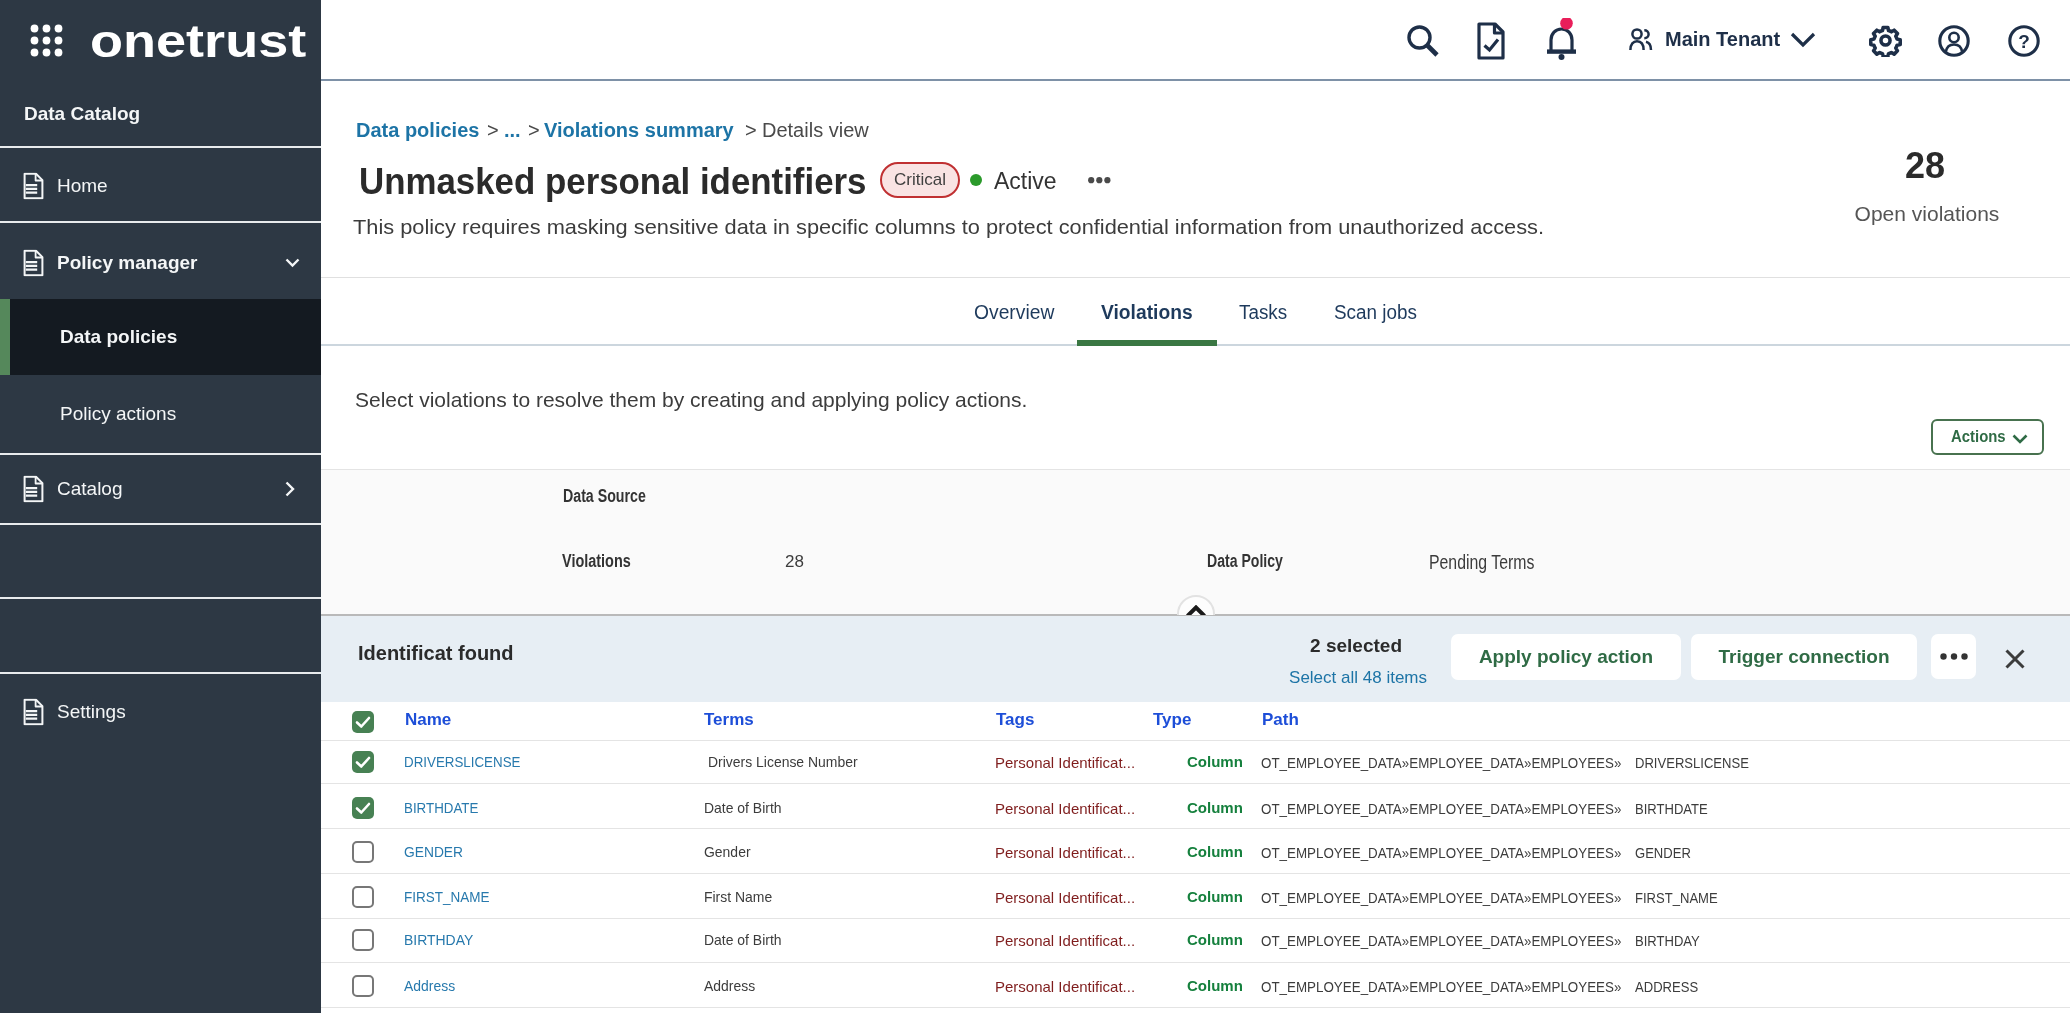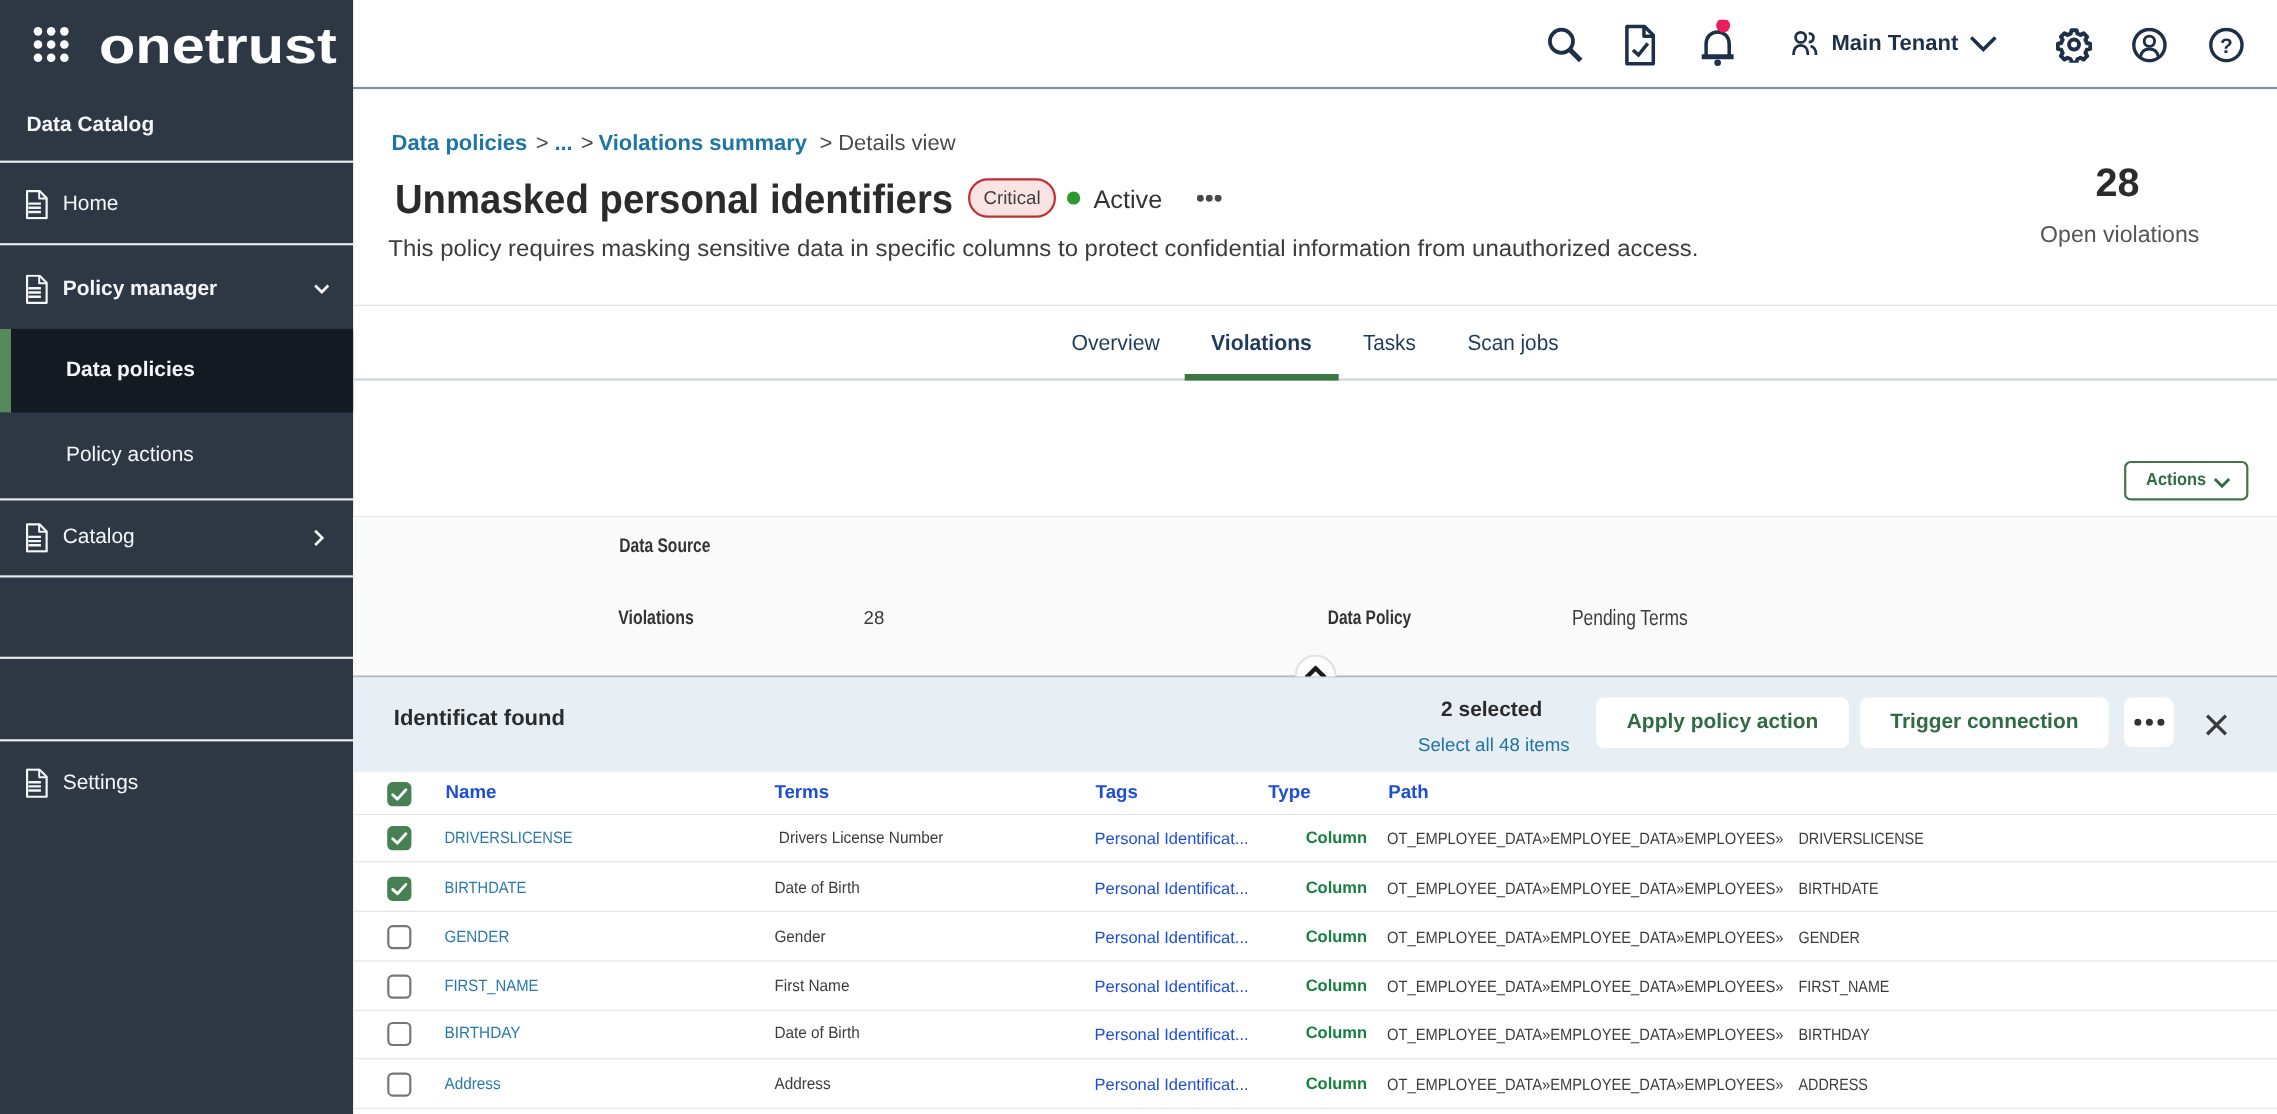--- a/index.html
+++ b/index.html
@@ -67,21 +67,21 @@
 
   
   .hdr { position:absolute; top:710px; font-size:17px; font-weight:bold; color:#1d4ed8; }
   .rowsep { position:absolute; left:321px; width:1749px; height:1px; background:#e4e4e4; }
   .cb { position:absolute; left:352px; width:22px; height:22px; border-radius:5px; }
   .cb.on { background:#478153; }
   .cb.off { background:#fff; border:2px solid #777; }
   .cb svg, #titledots svg { display:block; }
   .cname { position:absolute; left:404px; font-size:15px; color:#2779ad; white-space:nowrap; transform-origin:0 50%; }
   .cterm { position:absolute; left:704px; font-size:15px; color:#3c3c3c; white-space:nowrap; transform-origin:0 50%; }
-  .ctag  { position:absolute; left:995px; font-size:15px; color:#1d4ed8; white-space:nowrap; transform-origin:0 50%; }
+  .ctag  { position:absolute; left:995px; font-size:15px; color:#7f1d1d; white-space:nowrap; transform-origin:0 50%; }
   .ctype { position:absolute; left:1187px; font-size:15px; color:#15803d; white-space:nowrap;font-weight:bold; }
   .cpath { position:absolute; left:1261px; font-size:15px; color:#3c3c3c; white-space:nowrap; transform-origin:0 50%; }
   .cpath2 { position:absolute; left:1635px; font-size:15px; color:#3c3c3c; white-space:nowrap; transform-origin:0 50%; }
 </style>
 </head>
 <body>
 <div id="page">
 
   <svg width="0" height="0" style="position:absolute;">
     <defs>
@@ -234,20 +234,21 @@
   <div id="openv-lab">Open violations</div>
 
   <div id="tabsline"></div>
   <div class="tab" style="left:974px;transform:scaleX(0.964);">Overview</div>
   <div class="tab" style="left:1101px;font-weight:bold;transform:scaleX(0.962);">Violations</div>
   <div class="tab" style="left:1239px;transform:scaleX(0.941);">Tasks</div>
   <div class="tab" style="left:1334px;transform:scaleX(0.944);">Scan jobs</div>
   <div id="tabsbot"></div>
   <div id="greenbar"></div>
 
+  <div id="selvio">Select violations to resolve them by creating and applying policy actions.</div>
   <div id="actionsbtn">
       <span>Actions</span>
     <svg class="abs" style="left:79px;top:13px;" width="16" height="10" viewBox="0 0 16 10">
         <path d="M1.5 1.5 L8 8 L14.5 1.5" fill="none" stroke="#2f6b45" stroke-width="2.6"></path>
       </svg>
   </div>
 
   <div id="filtpanel"></div>
   <div id="filtsep1"></div>
   <div class="flabel" id="lab-ds" style="left:563px;top:486px;transform:scaleX(0.788);">Data Source</div>

